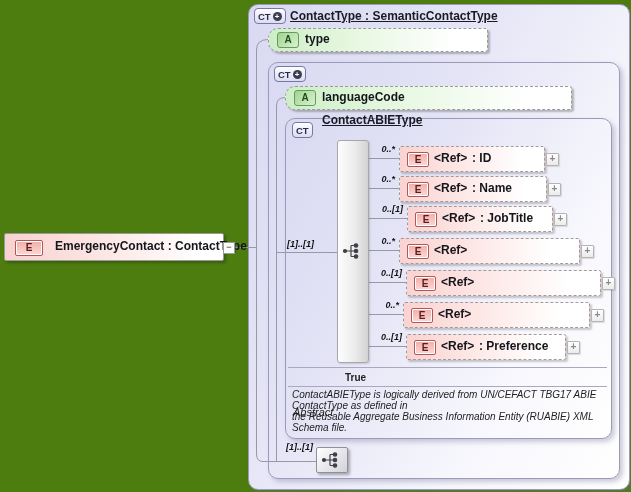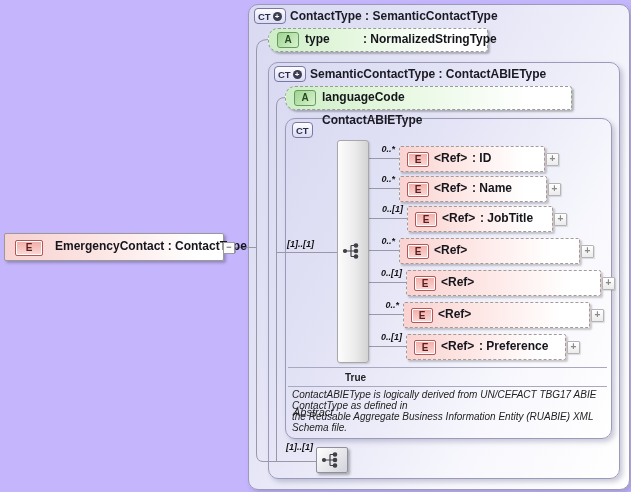--- a/index.html
+++ b/index.html
@@ -1,24 +1,24 @@
 <!DOCTYPE html>
 <html><head>
 <meta charset="utf-8">
 <style>
   html,body{margin:0;padding:0;background:#ffffff;}
-  .canvas{position:relative;width:631px;height:492px;background:#c4b5fd;overflow:hidden;
+  .canvas{position:relative;width:631px;height:492px;background:#4d7c0f;overflow:hidden;
           font-family:"Liberation Sans", sans-serif;}
   svg.wires{position:absolute;left:0;top:0;pointer-events:none;z-index:2;}
 
   
   .type-box{position:absolute;border:1px solid #9b9bb9;border-radius:10px;z-index:1;
     background:linear-gradient(118deg,#d9d9f2 0%,#e4e4f6 35%,#f7f7fd 72%,#ffffff 100%);
     box-shadow:3px 3px 5px rgba(110,110,150,.35);}
-  .box-head{position:absolute;z-index:3;font-weight:bold;font-size:12px;color:#1a1a24;white-space:nowrap;}
+  .box-head{position:absolute;z-index:3;font-weight:bold;font-size:12px;color:#1a1a24;white-space:nowrap;text-decoration:underline;}
 
   .badge-ct{position:absolute;z-index:4;display:inline-flex;align-items:center;justify-content:center;
     height:14px;padding:0 3px;border:1px solid #7878a2;border-radius:4px;
     background:linear-gradient(#fdfdff,#dcdcf2);font-weight:bold;font-size:9.5px;color:#2b2b4e;}
   .badge-ct .plusdot{width:9px;height:9px;border-radius:50%;background:#3d3d52;color:#ffffff;
     font-size:8px;line-height:9px;font-weight:bold;text-align:center;margin-left:2px;}
 
   
   .attr{position:absolute;z-index:3;height:22px;border:1px dashed #9a9a9a;
     border-radius:10px 3px 3px 10px;
@@ -107,28 +107,26 @@
 
   <span class="badge-ct" style="left:254px;top:8px;">
       <span>CT</span>
       <span class="plusdot">+</span>
     </span>
   <div class="box-head" style="left:290px;top:9px;">ContactType : SemanticContactType</div>
 
   <div class="attr" style="left:268px;top:28px;width:218px;">
     <span class="badge-a">A</span>
     <span class="a-name">type</span>
-    <span class="a-type" style="left:94px;">: NormalizedStringType</span>
   </div>
 
   <span class="badge-ct" style="left:274px;top:66px;">
       <span>CT</span>
       <span class="plusdot">+</span>
     </span>
-  <div class="box-head" style="left:310px;top:67px;">SemanticContactType : ContactABIEType</div>
 
   <div class="attr" style="left:285px;top:86px;width:285px;">
     <span class="badge-a">A</span>
     <span class="a-name">languageCode</span>
   </div>
 
   <span class="badge-ct" style="left:292px;top:122px;">
       <span>CT</span>
     </span>
   <div class="box-head" style="left:322px;top:113px;">ContactABIEType</div>

